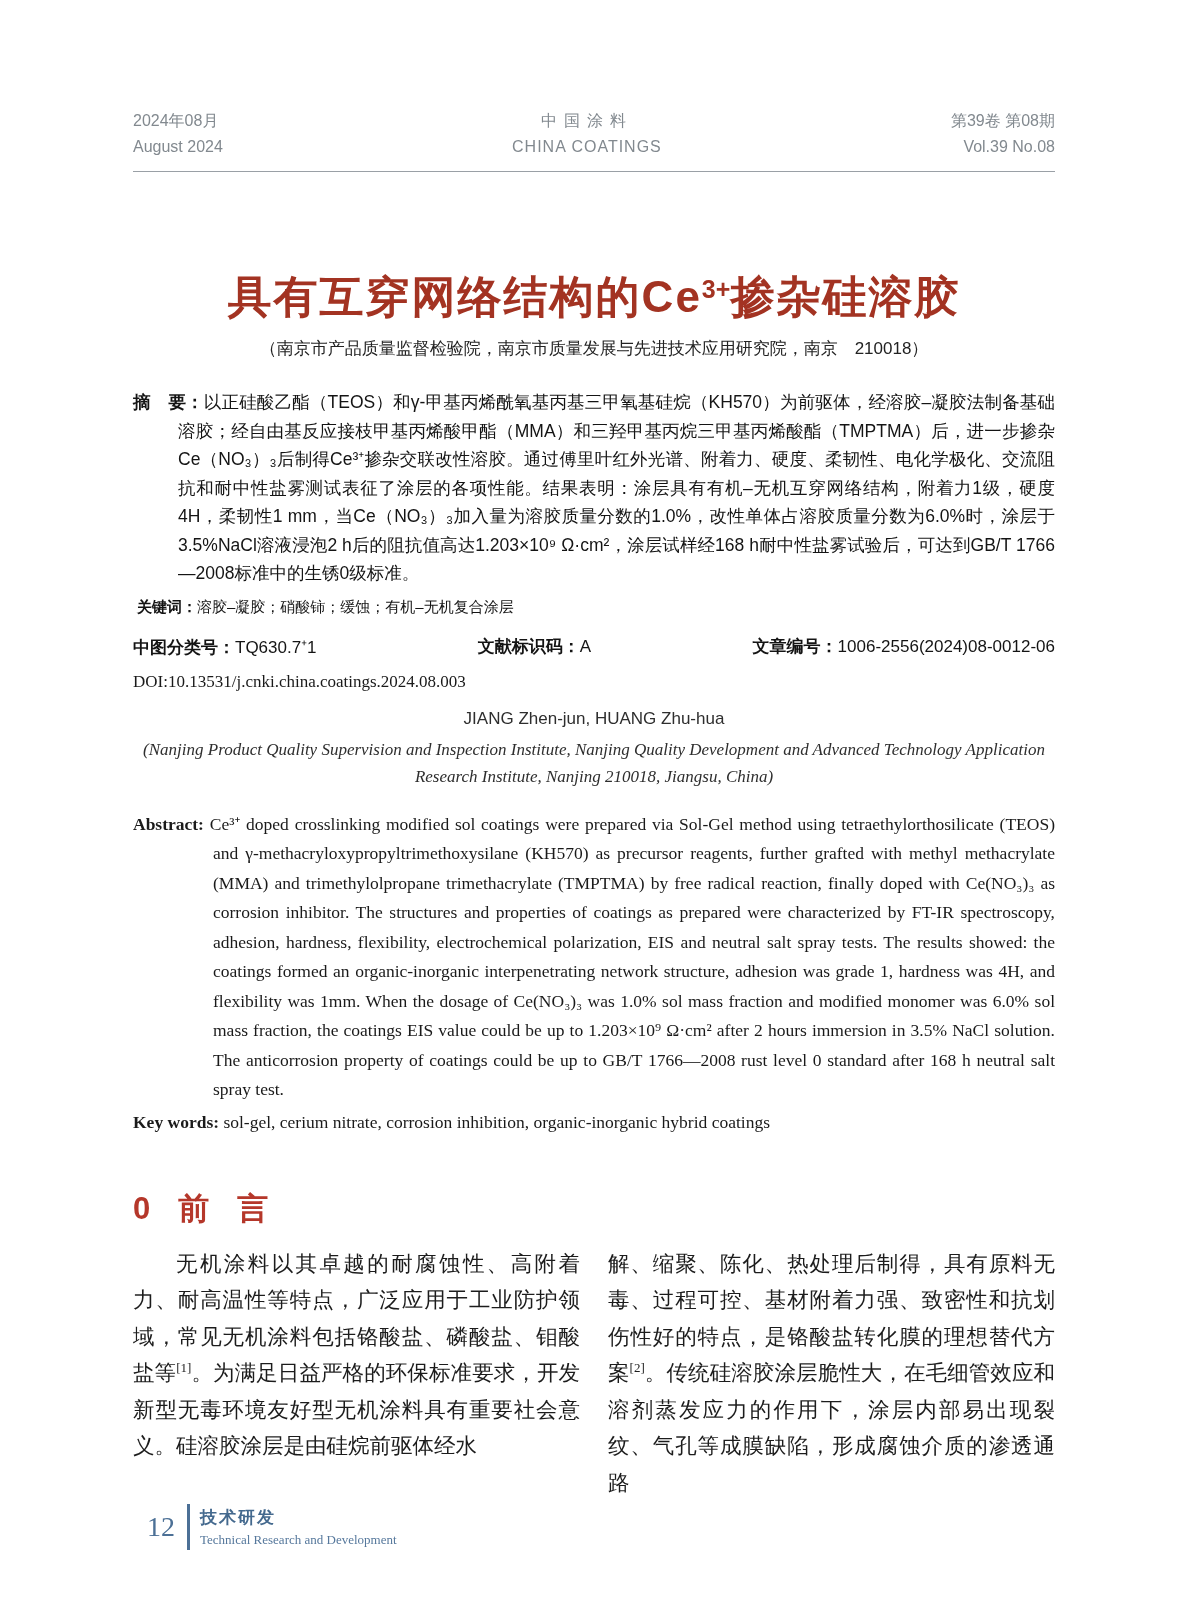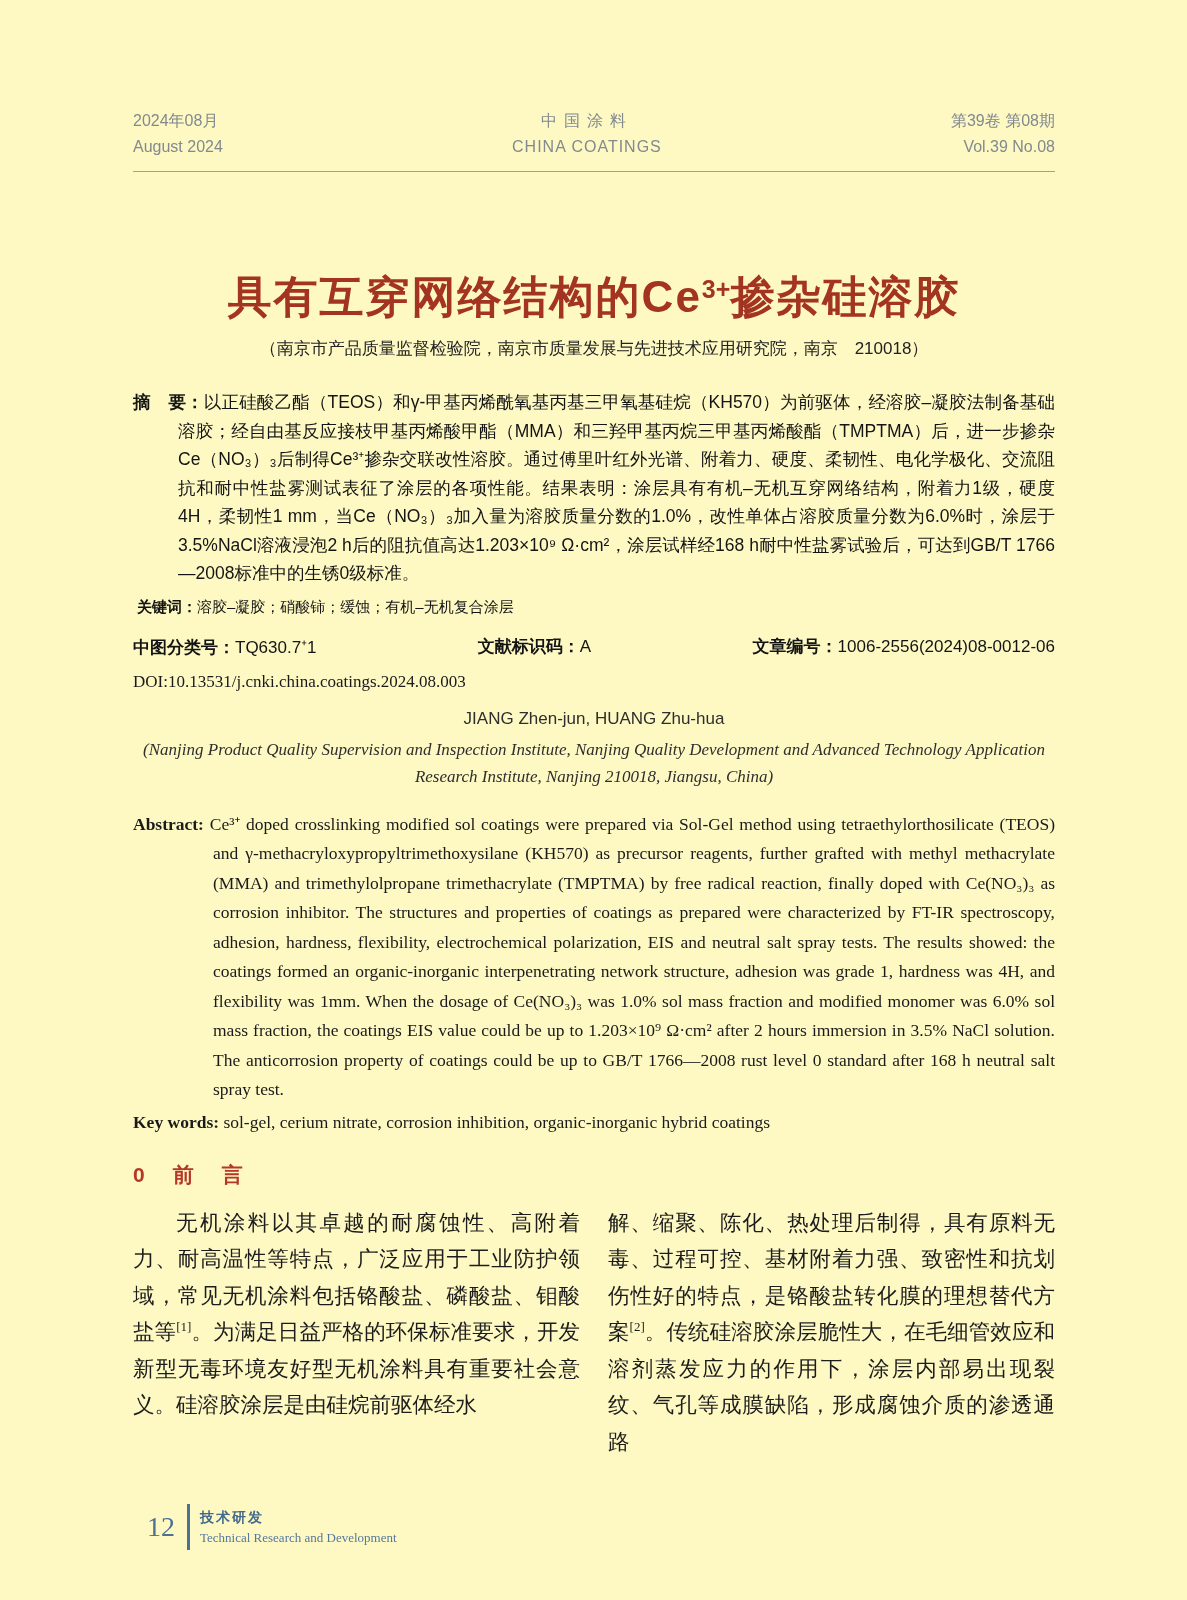--- a/index.html
+++ b/index.html
@@ -1,20 +1,20 @@
 <!DOCTYPE html>
 <html lang="zh"><head>
 <meta charset="utf-8">
 <style>
   html,body { margin:0; padding:0; background:#e8e8e8; }
   .page {
     position: relative;
     width: 1187px; height: 1600px;
     margin: 0 auto;
-    background: #fef9c3;
+    background: #ffffff;
     overflow: hidden;
     box-sizing: border-box;
     padding: 0 132px 8px 133px;
     color: #1c1c1c;
   }
   
   .journal-header {
     display: flex; justify-content: space-between; align-items: flex-end;
     padding: 60px 0 12px;
     border-bottom: 1.5px solid #9aa0a6;
@@ -104,24 +104,24 @@
     font-family: "Liberation Serif", serif;
     font-size: 17.5px; line-height: 29.5px;
     text-align: justify; color: #1a1a1a;
   }
   .hang80 { padding-left: 80px; text-indent: -80px; margin: 0; }
   .en-keywords { margin: 3px 0 0; font-family: "Liberation Serif", serif;
     font-size: 17.5px; line-height: 29px; color: #1a1a1a; }
 
   
   .section-heading {
-    margin-top: 24px;
+    margin-top: 51px;
     color: #B5372A;
     font-family: "Liberation Sans", sans-serif;
-    font-weight: bold; font-size: 21px;
+    font-weight: bold; font-size: 31px;
   }
   .section-heading .num { margin-right: 28px; }
   .section-heading .ttl { letter-spacing: 28px; }
   .body-cols {
     margin-top: 16px;
     display: flex; gap: 28px;
   }
   .body-col {
     flex: 1;
     font-family: "Liberation Serif", serif;
@@ -137,21 +137,21 @@
     position: absolute; left: 147px; bottom: 50px;
     display: flex; align-items: center;
   }
   .pf-num {
     font-family: "Liberation Serif", serif;
     font-size: 28px; color: #4C7096;
   }
   .pf-bar { width: 3px; height: 46px; background: #4C7096; margin: 0 10px 0 12px; }
   .pf-cn {
     font-family: "Liberation Sans", sans-serif;
-    font-weight: bold; font-size: 14px; color: #44698E; letter-spacing: 2px;
+    font-weight: bold; font-size: 17px; color: #44698E; letter-spacing: 2px;
   }
   .pf-en {
     font-family: "Liberation Serif", serif;
     font-size: 13px; color: #56789C; margin-top: 3px;
   }
 </style>
 </head>
 <body>
 
 <div class="page">

